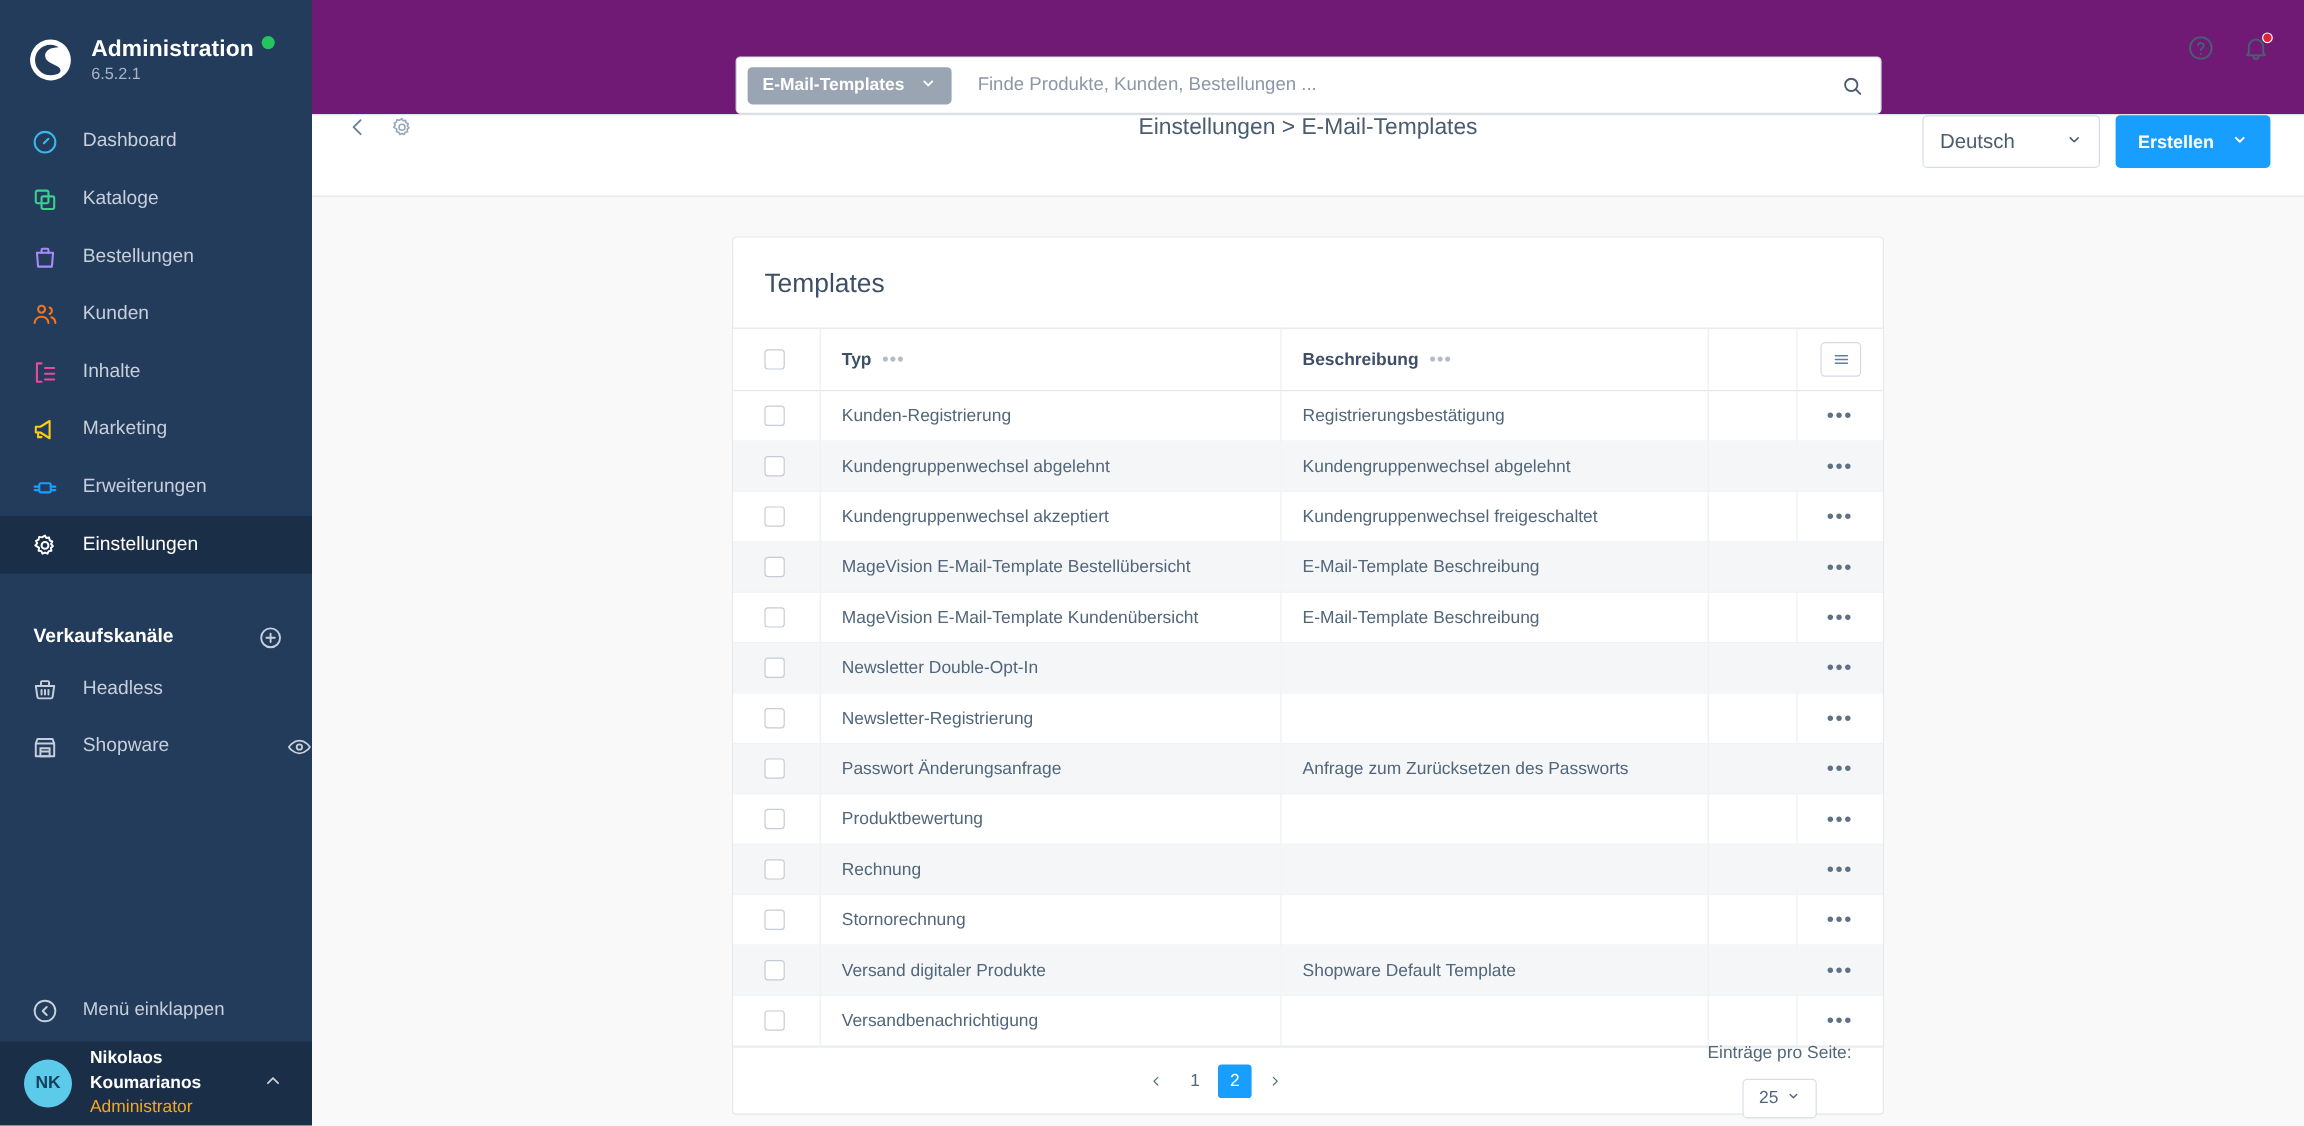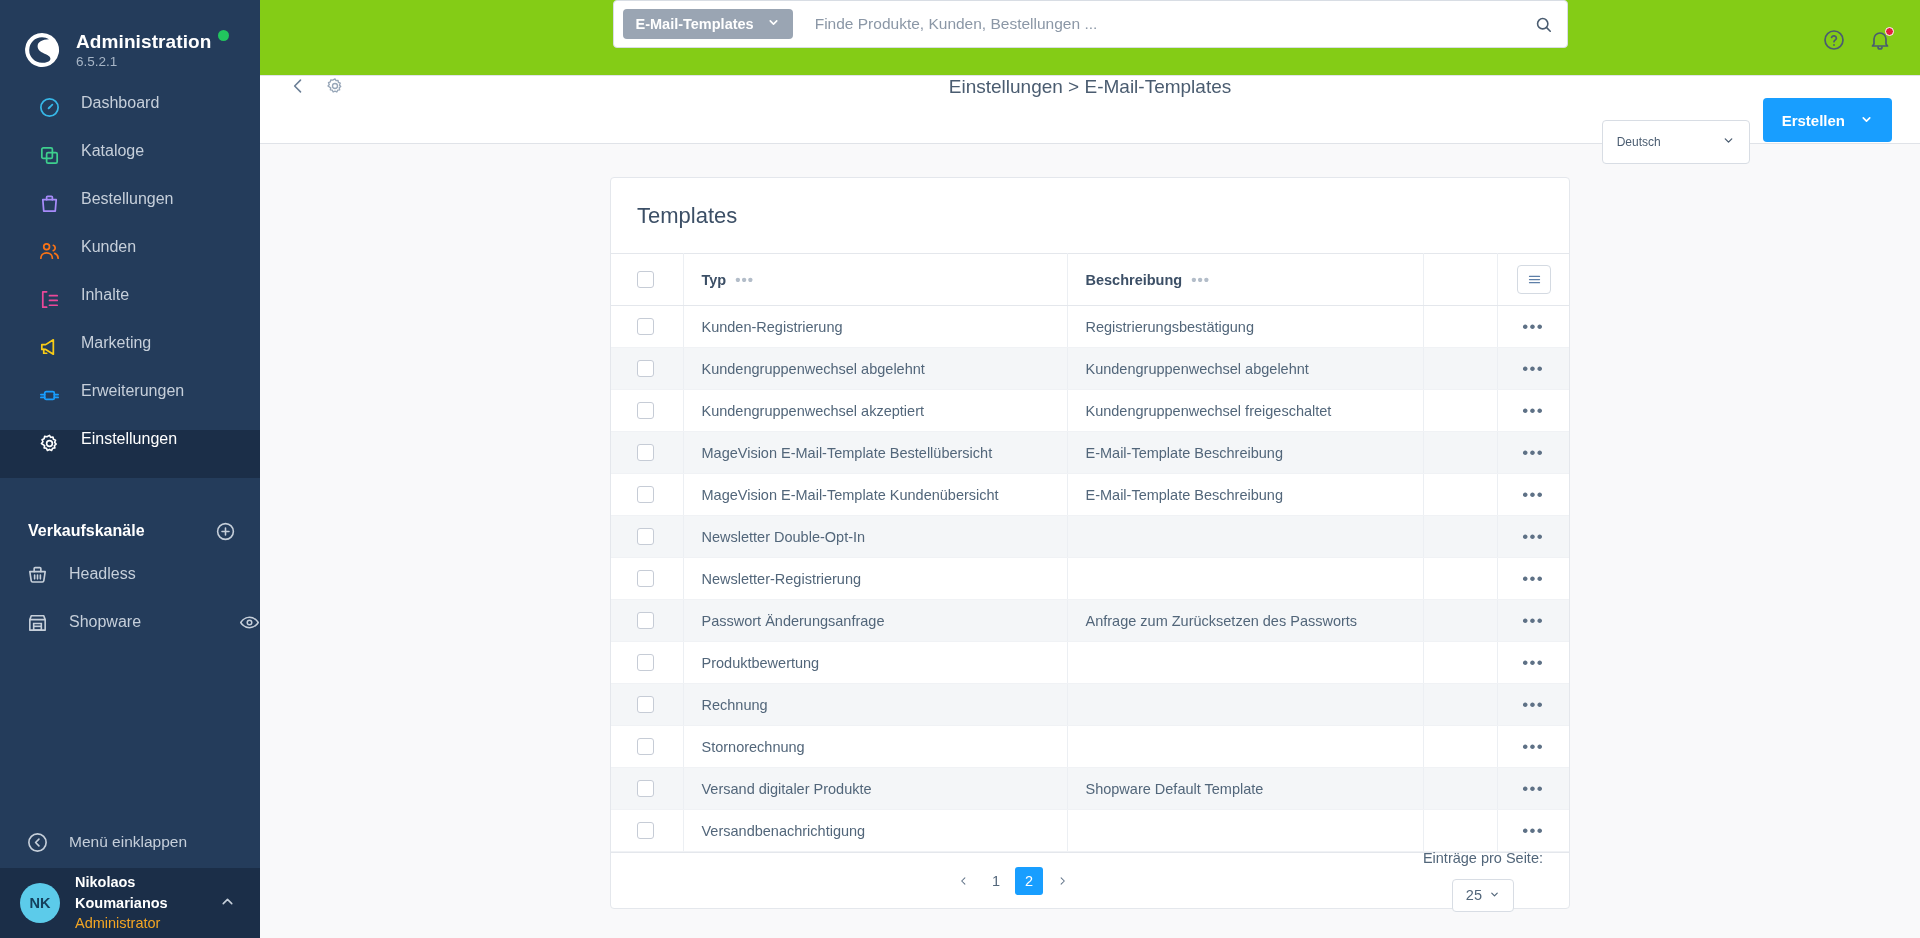--- a/index.html
+++ b/index.html
@@ -30,22 +30,22 @@
     letter-spacing: .1px; line-height: 1.15;
   }
   .brand-version { color: #a7b5c6; font-size: 13.5px; margin-top: 1px; }
   .brand-dot {
     width: 11px; height: 11px; border-radius: 50%;
     background: #22c55e; position: absolute; right: 31px; top: 30px;
   }
 
   .nav { margin-top: 16px; }
   .nav-item {
-    display: flex; 
-    height: 48px; padding-left: 36px;
+    display: flex; align-items: center;
+    height: 48px; padding-left: 24px;
     color: #c6cfda; font-size: 16px;
     cursor: pointer; position: relative;
   }
   .nav-item.active { background: #1b2e48; color: #fff; }
   .nav-icon {
     width: 26px; height: 26px; margin-right: 19px;
     display: flex; align-items: center; justify-content: center;
     flex-shrink: 0;
   }
   .nav-icon svg { width: 23px; height: 23px; }
@@ -90,23 +90,23 @@
   }
   .user-text { margin-left: 15px; flex: 1; line-height: 1.3; }
   .user-name { color: #fff; font-size: 14.5px; font-weight: bold; }
   .user-role { color: #f5a623; font-size: 14.5px; }
   .caret-up svg { width: 17px; height: 17px; }
 
   
   .main { flex: 1; display: flex; flex-direction: column; min-width: 0; background: #f9f9fa; }
 
   .topbar {
-    height: 76px; background: #84cc16;
+    height: 96px; background: #701a75;
     border-bottom: 1px solid #e0e3e8;
-    display: flex; align-items: flex-start;
+    display: flex; align-items: flex-end;
     flex-shrink: 0; position: relative;
   }
   .search-wrap {
     width: 955px; margin: 0 auto;
     display: flex; align-items: center;
     height: 48px; background: #fff;
     border: 1px solid #d8dde4; border-radius: 4px;
     padding: 0 14px 0 9px;
   }
   .search-pill {
@@ -153,21 +153,21 @@
     font-size: 19px; color: #4a5c70; white-space: nowrap;
   }
   .tb-right {
     margin-left: auto; display: flex; align-items: center; gap: 13px;
   }
   .lang-select {
     width: 148px; height: 44px;
     border: 1px solid #d8dde4; border-radius: 4px;
     background: #fff; display: flex; align-items: center;
     justify-content: space-between; padding: 0 14px;
-    font-size: 12px; color: #4a5c70; cursor: pointer; margin-top: 44px;
+    font-size: 17px; color: #4a5c70; cursor: pointer;
   }
   .lang-select svg { width: 13px; height: 13px; }
   .create-btn {
     height: 44px; background: #189eff; color: #fff;
     border: none; border-radius: 4px;
     display: flex; align-items: center; gap: 15px;
     padding: 0 19px; font-size: 15px; font-weight: bold;
     cursor: pointer; font-family: Liberation Sans, sans-serif;
   }
   .create-btn svg { width: 13px; height: 13px; }

